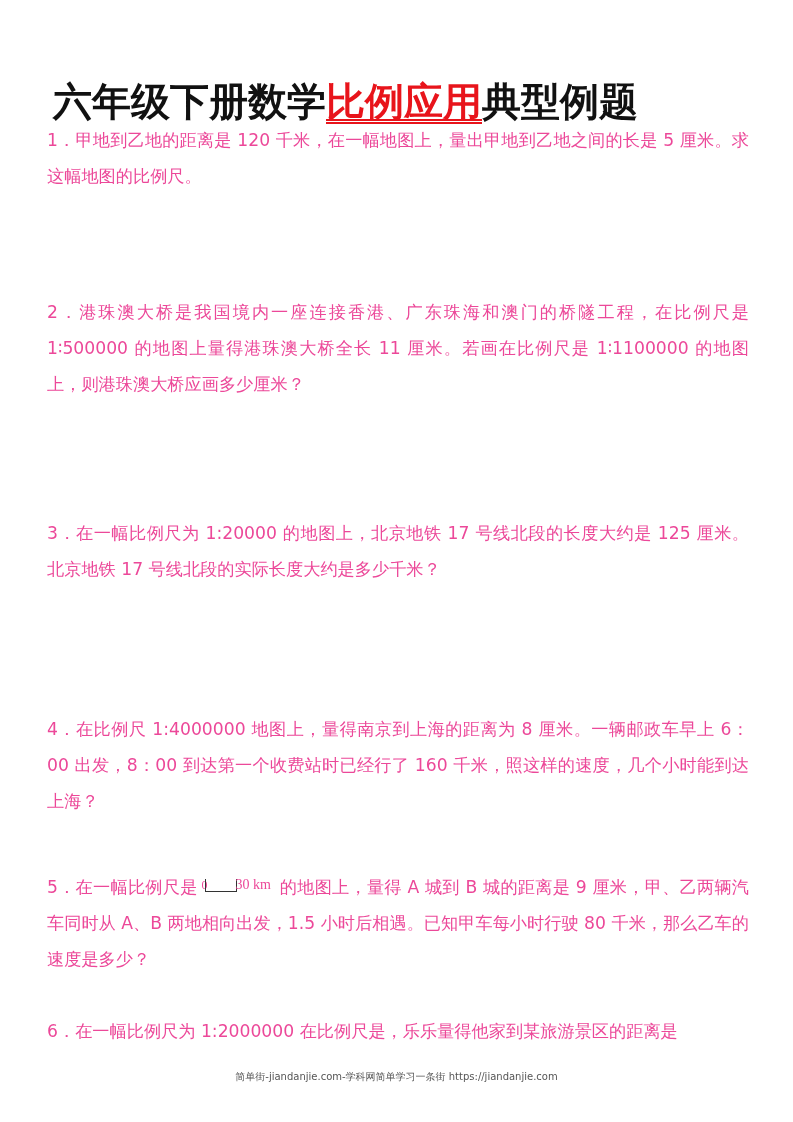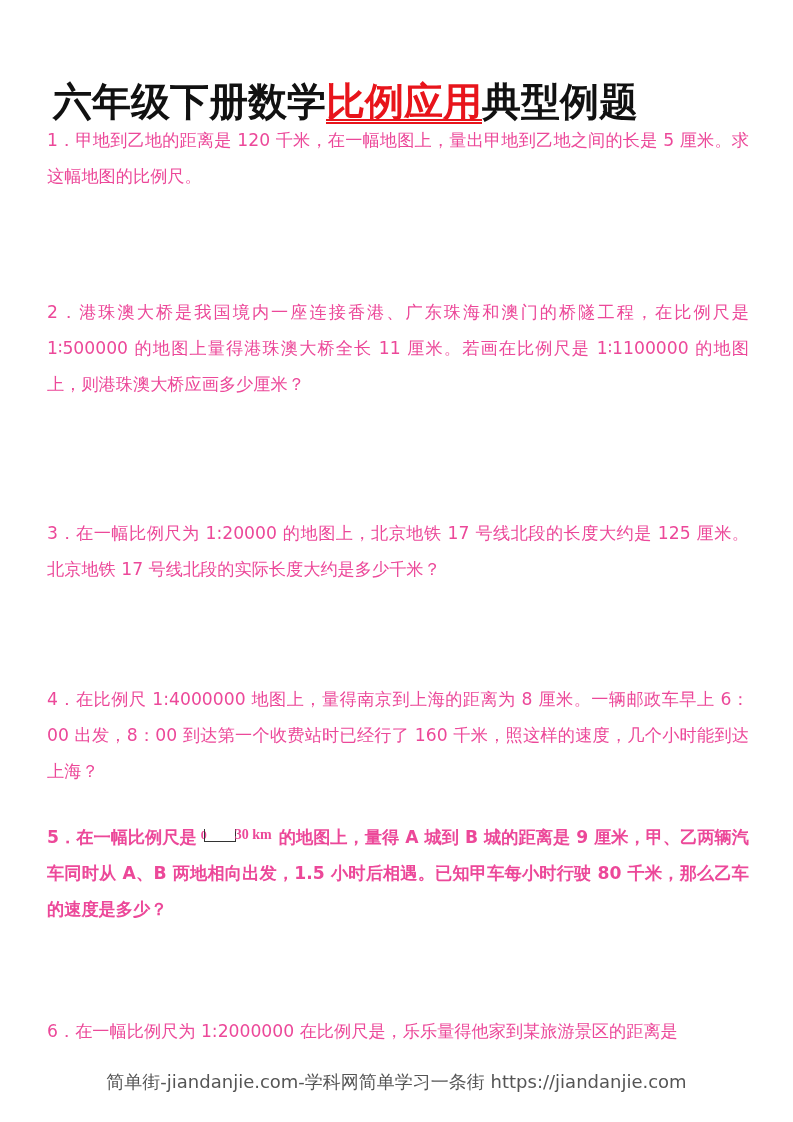--- a/index.html
+++ b/index.html
@@ -41,22 +41,22 @@
       left: 47px;
       width: 702px;
       font-size: 17.2px;
       line-height: 36px;
       color: #ec4899;
       text-align: justify;
     }
     .q1 { top: 122px; }
     .q2 { top: 294px; }
     .q3 { top: 515px; }
-    .q4 { top: 681px; }
-    .q5 { top: 819px; font-weight: bold; }
+    .q4 { top: 711px; }
+    .q5 { top: 869px; }
     .q6 { top: 1013px; }
     .scale-bar {
       display: inline-block;
       position: relative;
       width: 82px;
       height: 22px;
       vertical-align: -2px;
       font-family: "Liberation Serif", "DejaVu Serif", serif;
     }
     .scale-bar .zero {
@@ -81,21 +81,21 @@
       border-left: 1px solid #333;
       border-right: 1px solid #333;
       border-bottom: 1px solid #333;
     }
     .footer {
       position: absolute;
       top: 1070px;
       left: 0;
       width: 793px;
       text-align: center;
-      font-size: 18px;
+      font-size: 10px;
       color: #555555;
       white-space: nowrap;
     }
   </style>
 </head>
 <body>
 
 <h1 class="page-title"><span>六年级下册数学</span><span class="title-highlight">比例应用</span><span>典型例题</span></h1>
 
 <div class="question q1"><span>1．</span><span>甲地到乙地的距离是 120 千米，在一幅地图上，量出甲地到乙地之间的长是 5 厘米。求这幅地图的比例尺。</span></div>

